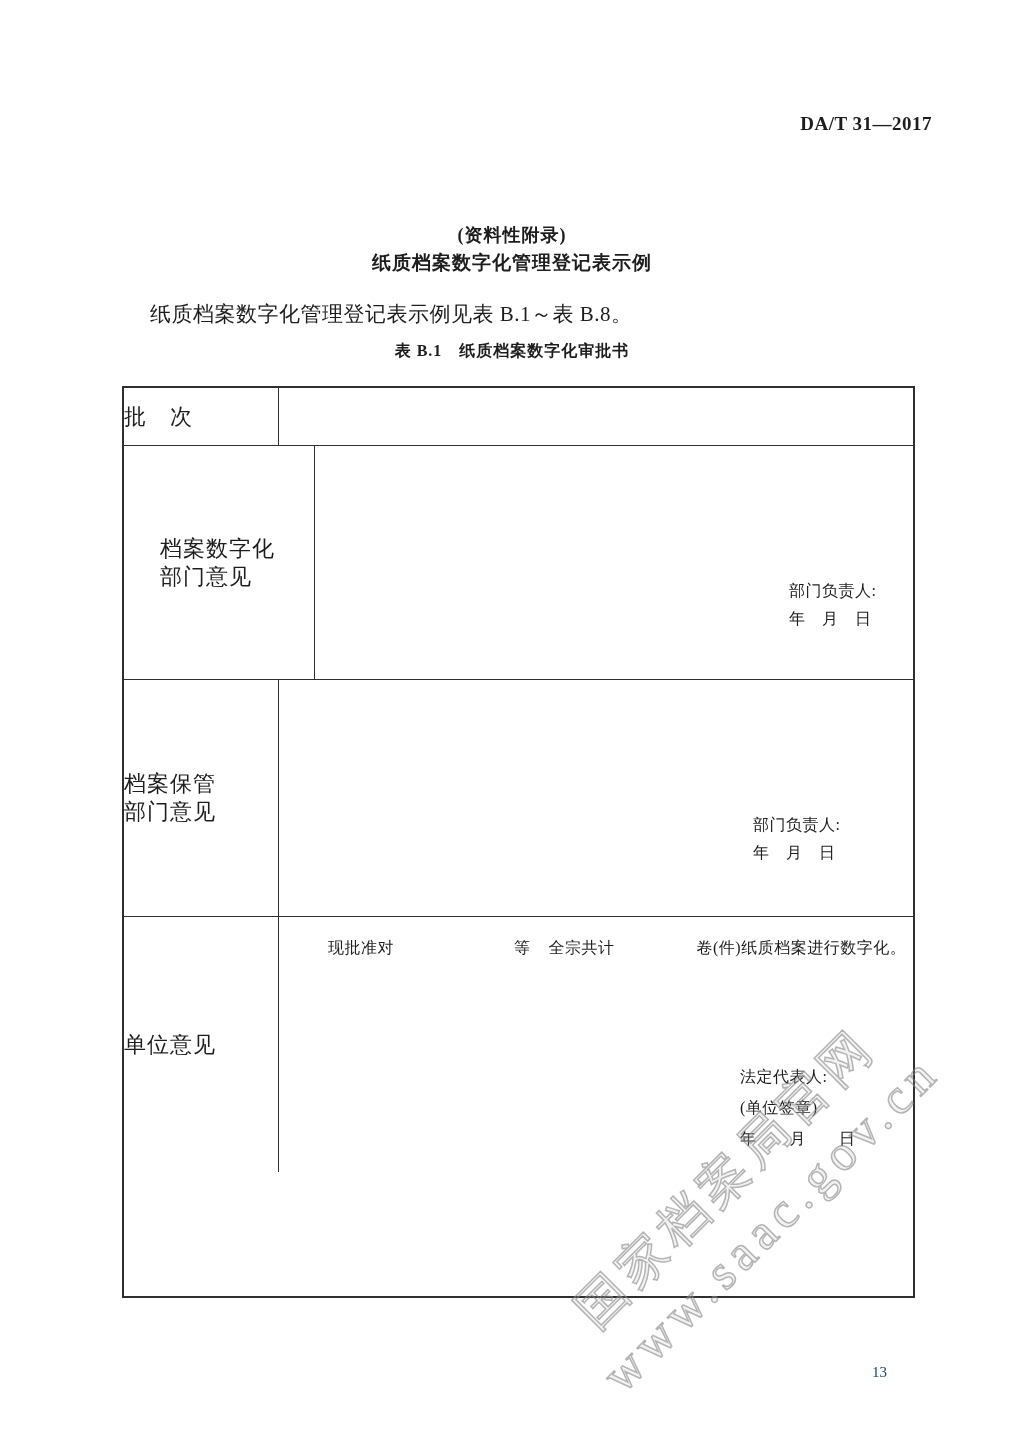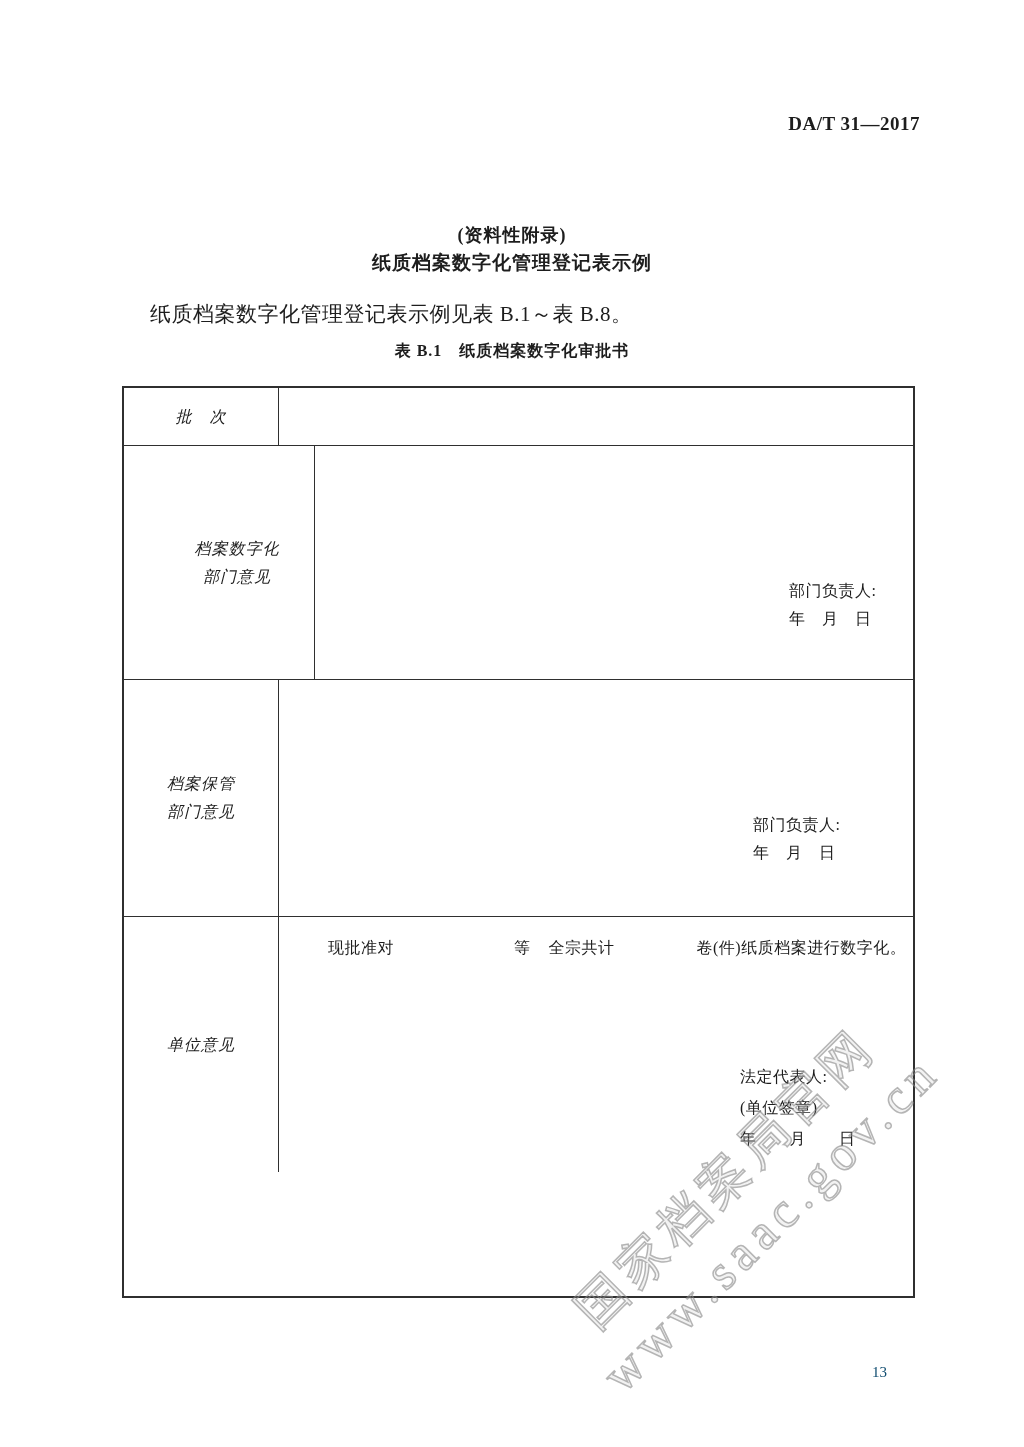--- a/index.html
+++ b/index.html
@@ -5,21 +5,21 @@
   html,body { margin:0; padding:0; background:#ffffff; }
   .page {
     position:relative;
     width:1024px; height:1447px;
     background:#ffffff;
     font-family:"Liberation Serif","DejaVu Serif",serif;
     color:#1d1d1d;
     overflow:hidden;
   }
   .doc-code {
-    position:absolute; top:113px; right:104px;
+    position:absolute; top:113px; right:92px;
     font-size:19px; font-weight:bold; letter-spacing:0.5px;
   }
   .appendix-title {
     position:absolute; top:202px; left:0; width:100%;
     text-align:center; font-weight:bold;
   }
   .appendix-title .t1 { font-size:20px; line-height:24px; letter-spacing:2px; }
   .appendix-title .t2 { font-size:18px; line-height:26px; margin-top:20px; letter-spacing:1px; }
   .appendix-title .t3 { font-size:19px; line-height:26px; margin-top:2px; letter-spacing:1px; }
   .intro {
@@ -39,24 +39,23 @@
   .f-row { display:flex; border-bottom:1px solid #2f2f2f; box-sizing:border-box; }
   .f-row.r1 { height:58px; }
   .f-row.r2 { height:124px; }
   .f-row.r3 { height:234px;padding-left:36px; }
   .f-row.r4 { height:237px; }
   .f-row.r5 { height:255px; border-bottom:none; }
   .label-cell {
     width:155px; min-width:155px;
     border-right:1px solid #2f2f2f;
     display:flex; flex-direction:column;
-    align-items:center; justify-content:center;
-    font-size:16px; line-height:28px; letter-spacing:1px;
+    justify-content:center;
+    font-size:22px; line-height:28px; letter-spacing:1px;
     box-sizing:border-box;
-    font-style:italic;
   }
   .content-cell { flex:1; position:relative; }
   .sig { position:absolute; font-size:16px; line-height:28px; letter-spacing:0.5px; white-space:nowrap; }
   .sig.dept3 { left:474px; bottom:46px; }
   .sig.dept4 { left:474px; bottom:49px; }
   .sig.unit  { left:461px; bottom:18px; line-height:31px; }
   .approve-line {
     position:absolute; top:21px; left:0; right:0;
     font-size:16px; white-space:nowrap; letter-spacing:0.5px;
   }

